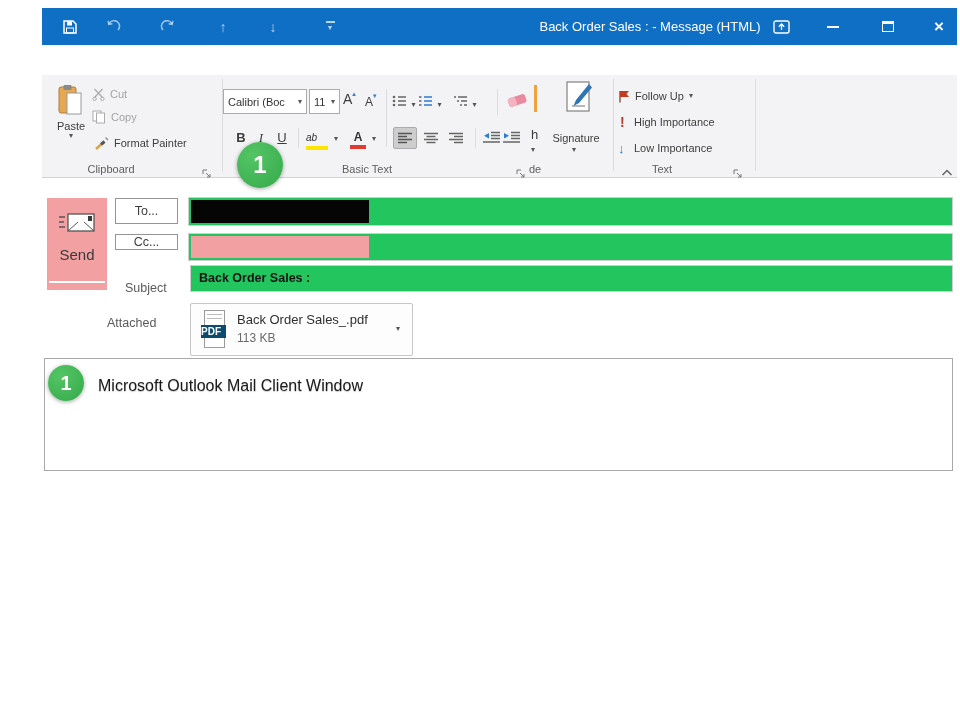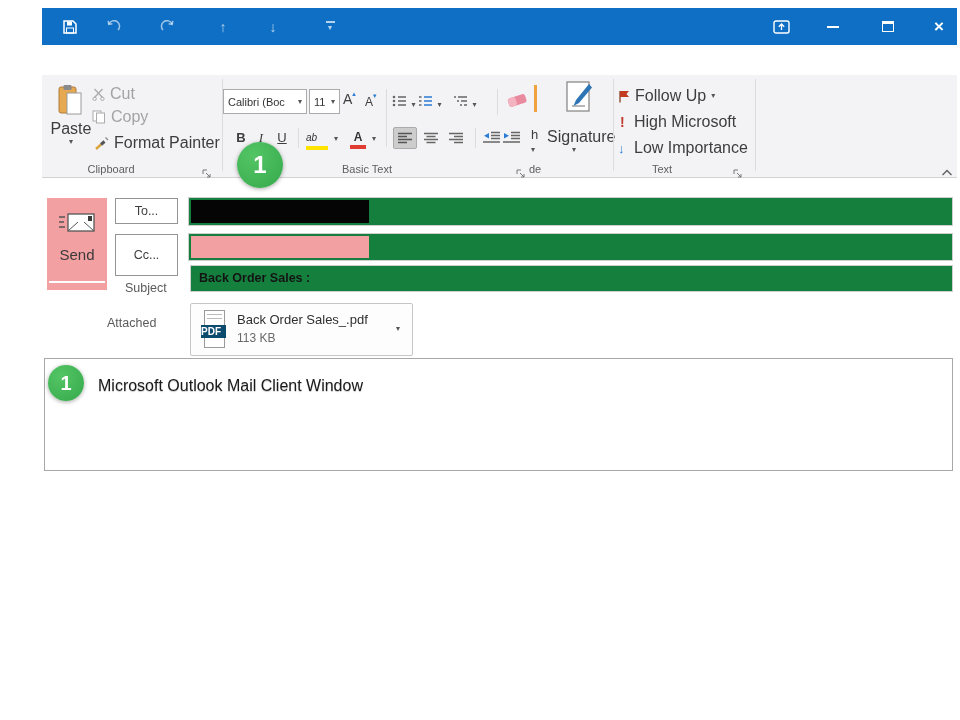--- a/index.html
+++ b/index.html
@@ -12,28 +12,28 @@
   .tabrow{position:absolute;left:0;top:37px;width:915px;height:30px;background:#0f6fc4;}
   .ribbon{position:absolute;left:0;top:67px;width:915px;height:103px;background:#f3f3f5;border-bottom:1px solid #d2d2d2;}
   .qat-ic{position:absolute;top:0;height:37px;width:24px;display:flex;align-items:center;justify-content:center;}
   .wctl{position:absolute;top:0;height:37px;width:30px;display:flex;align-items:center;justify-content:center;}
   .title-text{position:absolute;left:458px;top:0;width:300px;height:37px;line-height:37px;text-align:center;
               color:#fff;font-size:13px;white-space:nowrap;}
   .tab{position:absolute;top:0;height:30px;line-height:30px;text-align:center;color:#fff;font-size:13px;cursor:default;}
   .tab.active{background:#fff;color:#1769bd;}
   .glabel{position:absolute;top:88px;font-size:11px;color:#5e5e5e;text-align:center;}
   .vsep{position:absolute;width:1px;background:#dcdcdc;}
-  .rbtn-lbl{font-size:16px;color:#3d3d3d;white-space:nowrap;}
+  .rbtn-lbl{font-size:11px;color:#3d3d3d;white-space:nowrap;}
   .disabled .rbtn-lbl{color:#a3a3a3;}
   .hbtn{position:absolute;display:flex;align-items:center;gap:5px;height:18px;}
   .caret{font-size:8px;color:#555;line-height:8px;font-family:"DejaVu Sans",sans-serif;}
   .caret.lite{color:rgba(255,255,255,.7);}
   .inputbox{position:absolute;background:#fff;border:1px solid #ababab;font-size:11px;color:#333;
             display:flex;align-items:center;padding:0 4px;justify-content:space-between;}
-  .fieldbox{position:absolute;background:#15803d;border:1px solid #cfcfcf;}
+  .fieldbox{position:absolute;background:#22c55e;border:1px solid #cfcfcf;}
   .hdrbtn{position:absolute;background:#fff;border:1px solid #949494;font-size:12.5px;color:#3d3d3d;
           display:flex;align-items:center;justify-content:center;}
   .flabel{position:absolute;font-size:12.5px;color:#5a5a5a;white-space:nowrap;}
   .badge{position:absolute;border-radius:50%;background:radial-gradient(circle at 35% 30%,#54c565,#35a94b);
          color:#fff;font-weight:bold;display:flex;align-items:center;justify-content:center;
          box-shadow:0 1px 4px rgba(0,0,0,.35);}
   .alignbtn{position:absolute;width:24px;height:22px;display:flex;align-items:center;justify-content:center;border-radius:2px;}
   .alignbtn.sel{background:#cdcdcd;border:1px solid #ababab;}
   .bi{font-size:13px;color:#3d3d3d;}
 </style>
@@ -62,20 +62,21 @@
             <path d="M3 10 A5.5 5.5 0 1 1 12 4" fill="none" stroke="rgba(255,255,255,.6)" stroke-width="1.5"></path>
             <polyline points="12.8,0.8 12.2,4.4 8.6,3.8" fill="none" stroke="rgba(255,255,255,.6)" stroke-width="1.5"></polyline>
           </svg>
       </div>
       <div class="qat-ic" style="left:169px;color:rgba(255,255,255,.65);font-size:14px;">↑</div>
       <div class="qat-ic" style="left:219px;color:rgba(255,255,255,.65);font-size:14px;">↓</div>
       <div class="qat-ic" style="left:276px;flex-direction:column;gap:1px;">
         <div style="width:9px;border-top:2px solid rgba(255,255,255,.7);"></div>
         <span class="caret lite">▾</span>
       </div>
+      <div class="title-text">Back Order Sales : - Message (HTML)</div>
       <div class="wctl" style="left:724px;">
         <svg width="17" height="14" viewBox="0 0 17 14">
             <rect x="1" y="1" width="15" height="12" rx="2" fill="none" stroke="#fff" stroke-width="1.4"></rect>
             <path d="M8.5 10 V4.5 M5.8 6.8 L8.5 4 L11.2 6.8" stroke="#fff" stroke-width="1.3" fill="none"></path>
           </svg>
       </div>
       <div class="wctl" style="left:776px;">
         <div style="width:12px;border-top:2px solid #fff;"></div>
       </div>
       <div class="wctl" style="left:831px;">
@@ -252,21 +253,21 @@
       <div class="hbtn" style="left:576px;top:12px;">
         <svg width="12" height="13" viewBox="0 0 12 13">
             <path d="M2 1 V12.5" stroke="#8a4a39" stroke-width="1.4"></path>
             <path d="M2 1 H11 L8.5 4 L11 7 H2 Z" fill="#c23c21"></path>
           </svg>
         <span class="rbtn-lbl">Follow Up</span>
         <span class="caret">▾</span>
       </div>
       <div class="hbtn" style="left:578px;top:38px;">
         <span style="color:#c0392b;font-weight:bold;font-size:14px;width:9px;">!</span>
-        <span class="rbtn-lbl">High Microsoft</span>
+        <span class="rbtn-lbl">High Importance</span>
       </div>
       <div class="hbtn" style="left:576px;top:64px;">
         <span style="color:#2b7cd3;font-weight:bold;font-size:13px;width:11px;">↓</span>
         <span class="rbtn-lbl">Low Importance</span>
       </div>
       <div class="glabel" style="left:570px;width:100px;">Text</div>
       <div class="abs" style="left:691px;top:89px;">
         <svg width="9" height="9" viewBox="0 0 9 9">
             <path d="M1 1 H5 M1 1 V5" stroke="#767676" fill="none"></path>
             <path d="M4 4 L8 8 M8 5 V8 H5" stroke="#767676" fill="none"></path>
@@ -292,21 +293,21 @@
       <div style="position:absolute;left:2px;bottom:7px;width:56px;height:2px;background:#fff;"></div>
     </div>
 
     <div class="hdrbtn" style="left:73px;top:190px;width:63px;height:26px;">
       <span>To...</span>
     </div>
     <div class="fieldbox" style="left:146px;top:189px;width:765px;height:29px;">
       <div style="position:absolute;left:2px;top:2px;width:178px;height:23px;background:#050505;"></div>
     </div>
 
-    <div class="hdrbtn" style="left:73px;top:226px;width:63px;height:42px;">
+    <div class="hdrbtn" style="left:73px;top:226px;width:63px;height:16px;">
       <span>Cc...</span>
     </div>
     <div class="fieldbox" style="left:146px;top:225px;width:765px;height:28px;">
       <div style="position:absolute;left:2px;top:2px;width:178px;height:22px;background:#f2a0a2;"></div>
     </div>
 
     <div class="flabel" style="left:83px;top:266px;margin-top:7px;">Subject</div>
     <div class="fieldbox" style="left:148px;top:257px;width:763px;height:27px;">
       <div style="padding:0 8px;line-height:25px;font-size:12.5px;font-weight:bold;color:#141414;">Back Order Sales :</div>
     </div>

